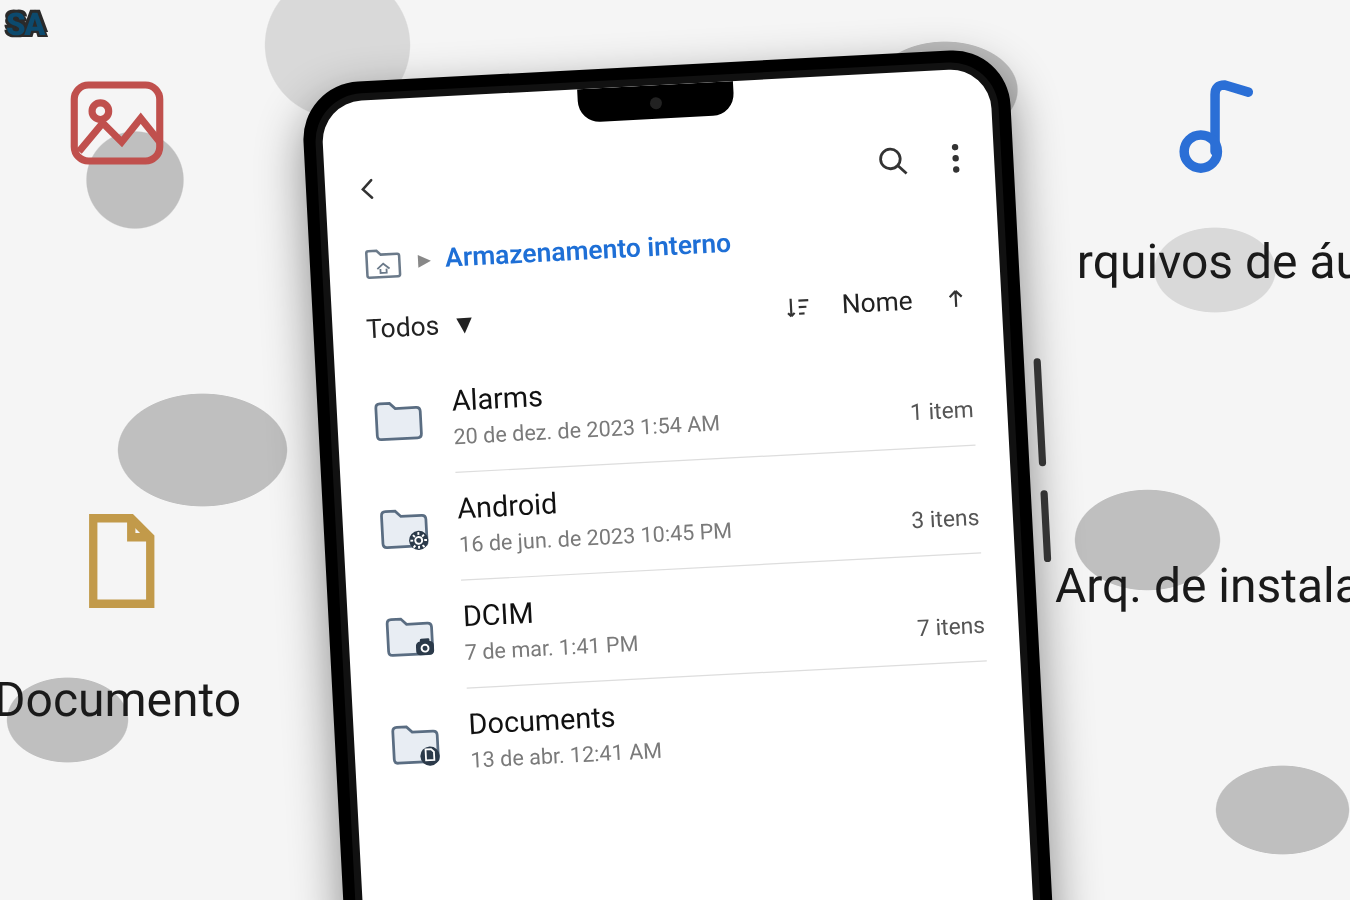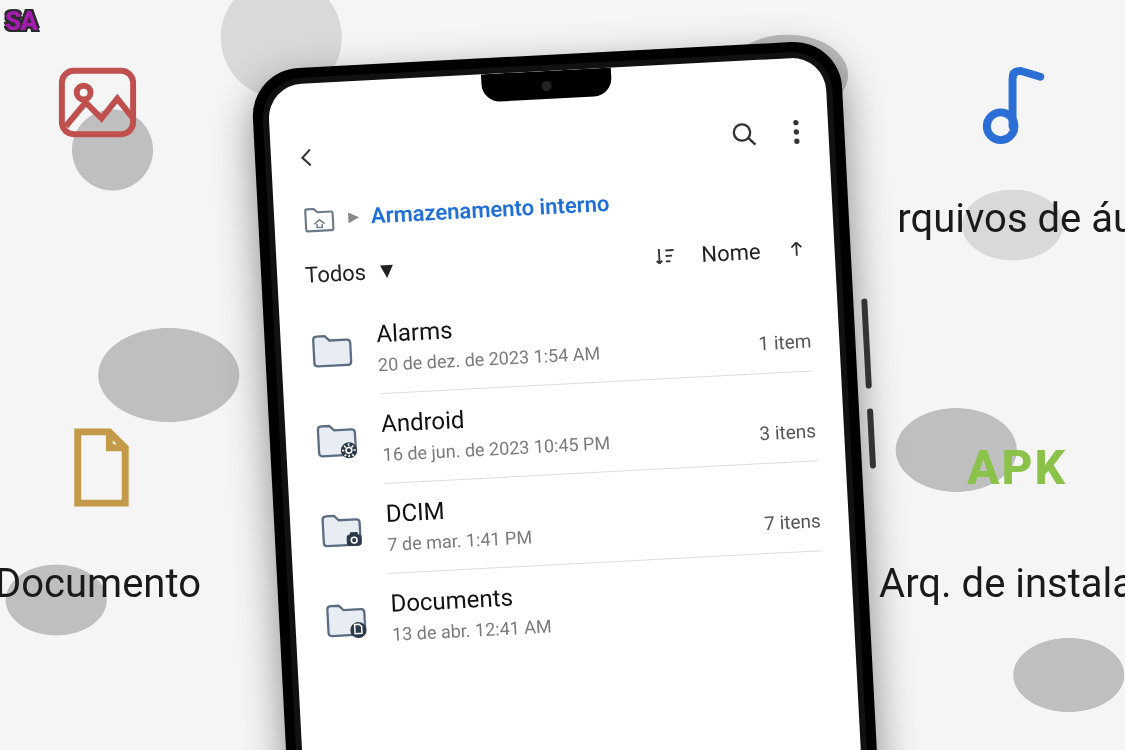--- a/index.html
+++ b/index.html
@@ -30,21 +30,21 @@
     #f5f5f5;
 }
 
 
 .logo-sa {
   position: absolute;
   top: 6px;
   left: 5px;
   font-weight: 900;
   font-size: 26px;
-  color: #a21caf;
+  color: #0c4a6e;
   text-shadow:
     -2px -2px 0 #2a2a2a, 2px -2px 0 #2a2a2a,
     -2px  2px 0 #2a2a2a, 2px  2px 0 #2a2a2a;
   letter-spacing: -1px;
 }
 
 
 .cat { position: absolute; display: flex; flex-direction: column; align-items: center; }
 .cat-icon { width: 95px; height: 95px; display: flex; align-items: center; justify-content: center; }
 .cat-label { margin-top: 45px; font-size: 40px; color: #1a1a1a; }
@@ -186,23 +186,20 @@
   <div class="cat-icon">
     <svg width="95" height="95" viewBox="0 0 48 48" fill="none" stroke="#c29a4a" stroke-width="3.5">
       <path d="M14 6 H30 L38 14 V42 H14 Z"></path>
       <path d="M30 6 V14 H38"></path>
     </svg>
   </div>
   <div class="cat-label">Documento</div>
 </div>
 
 <div class="cat cat-apk">
-  <div class="cat-icon">
-    <span class="apk-text">APK</span>
-  </div>
   <div class="cat-label">Arq. de instalaç</div>
 </div>
 
 <div class="phone">
   <div class="side-btn1"></div>
   <div class="side-btn2"></div>
   <div class="phone-inner">
     <div class="screen">
       <div class="notch"></div>
 

